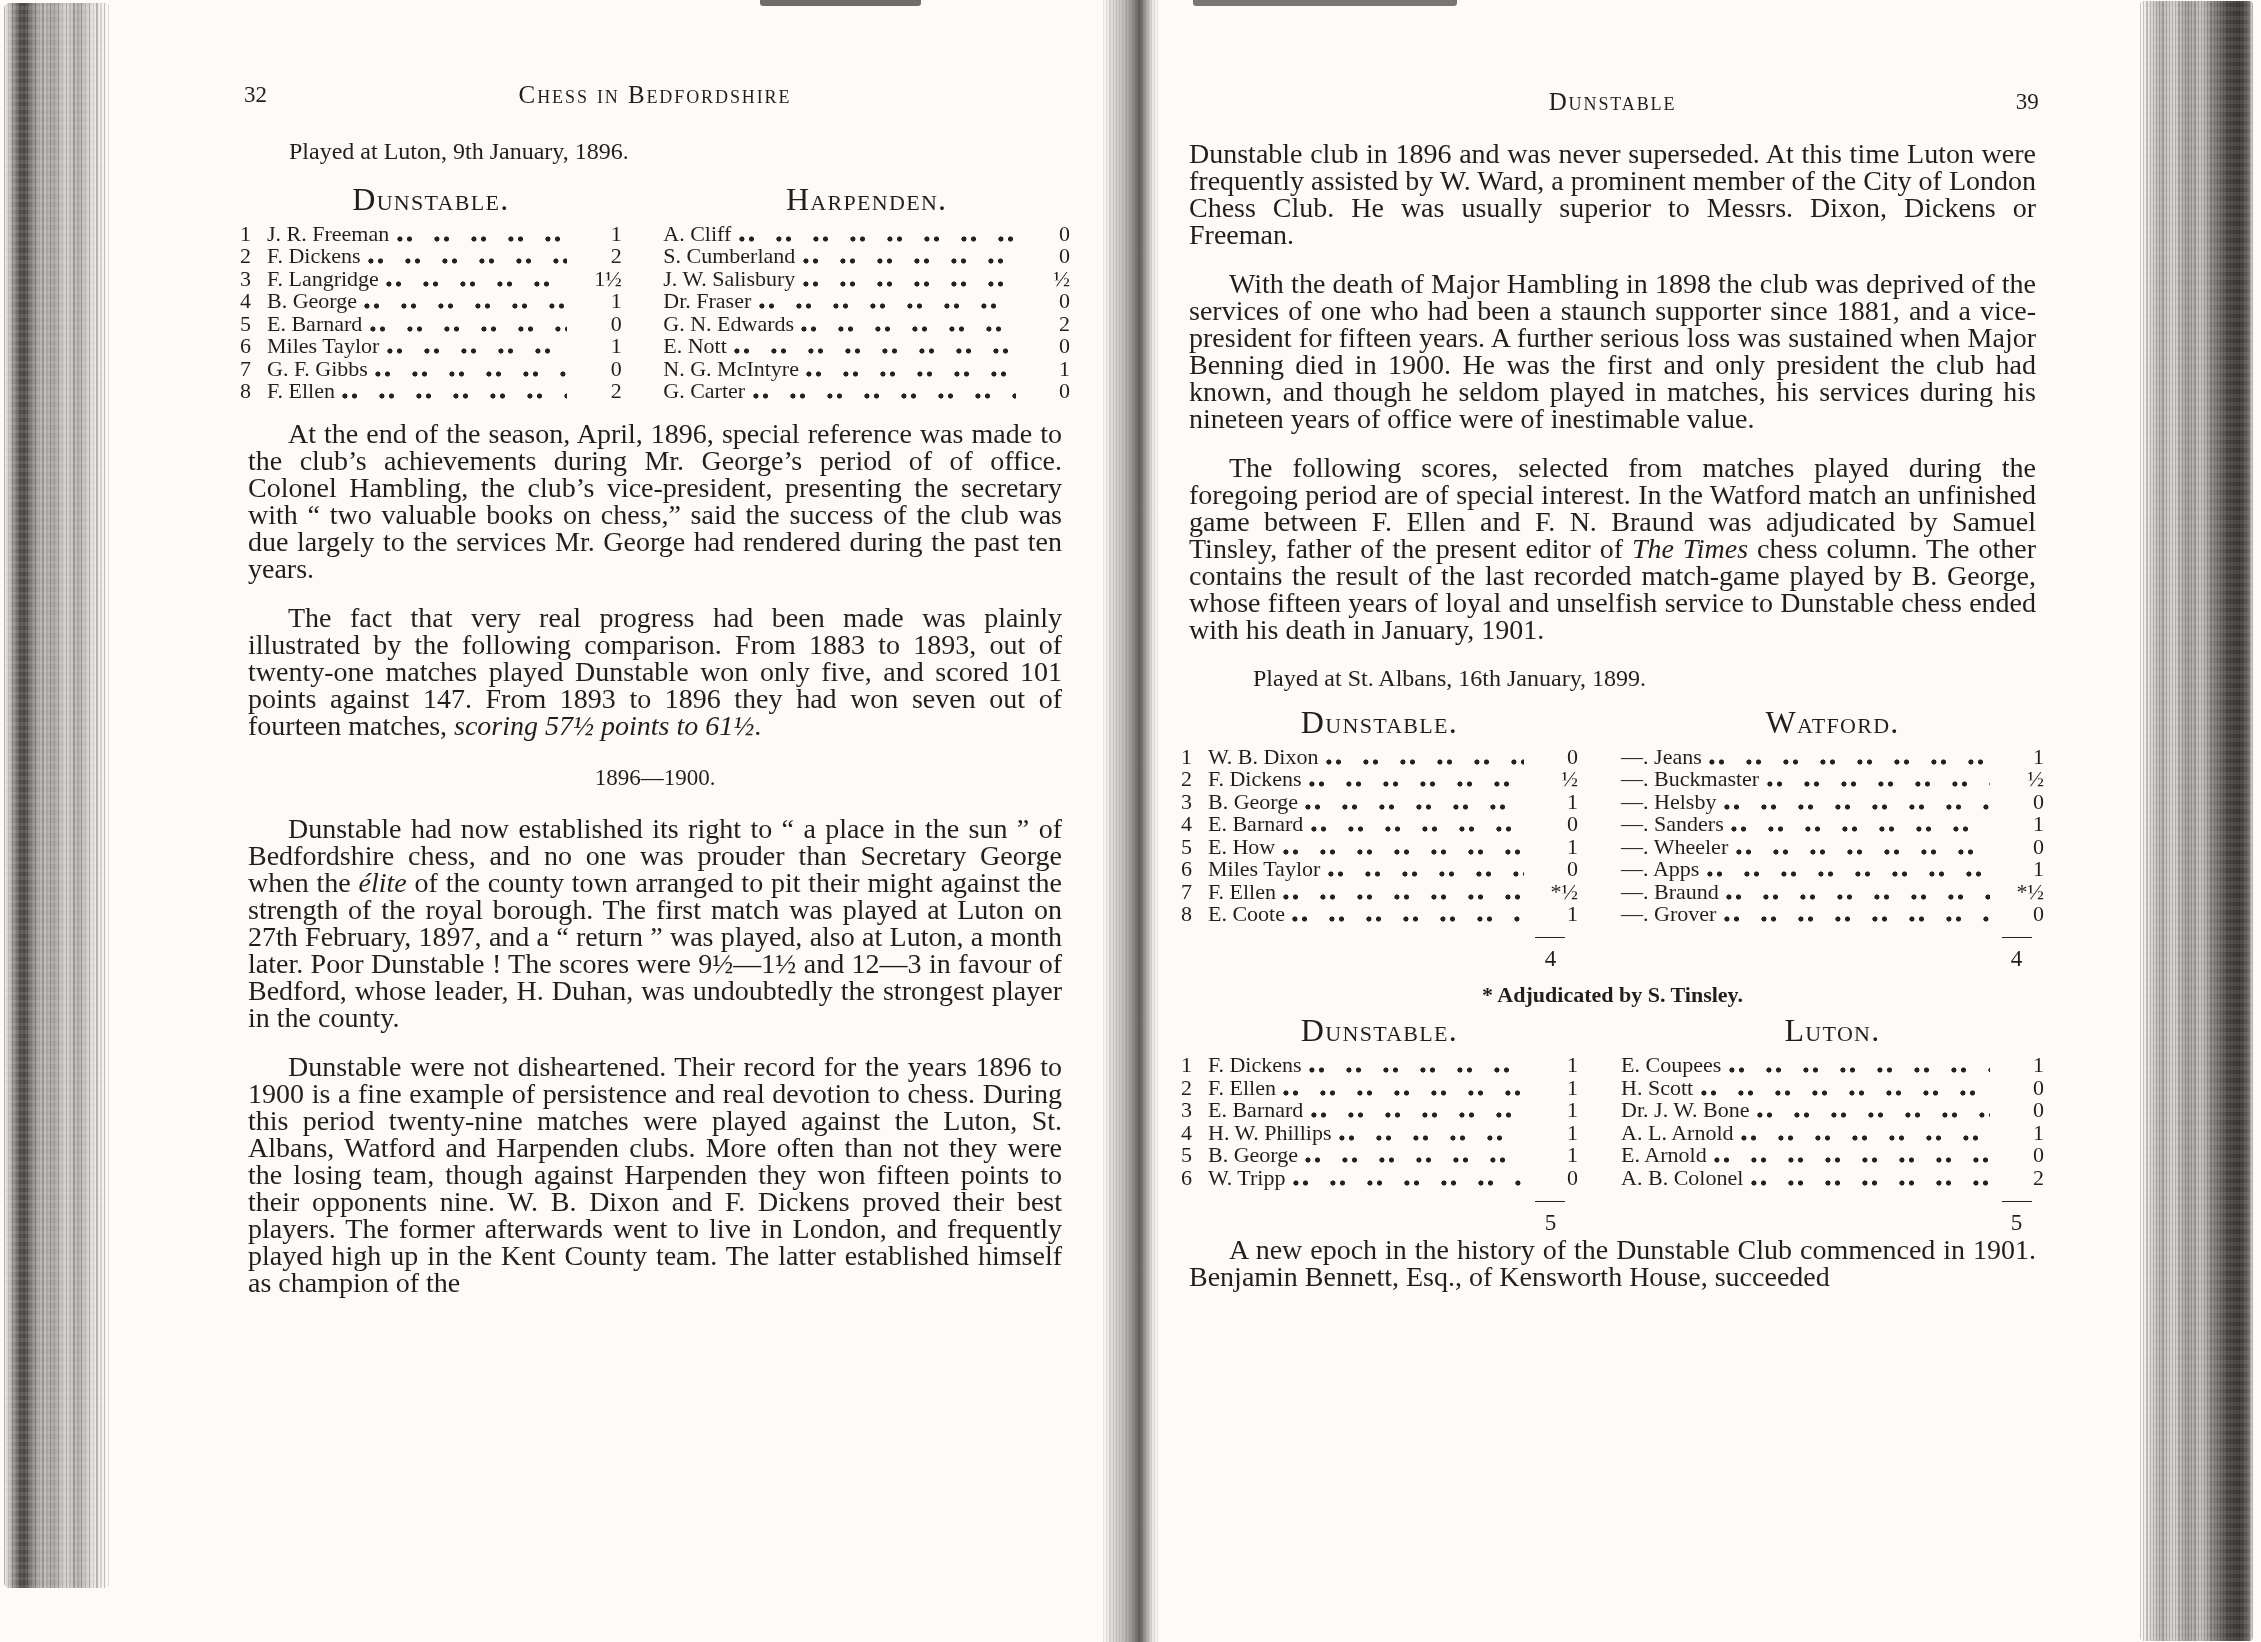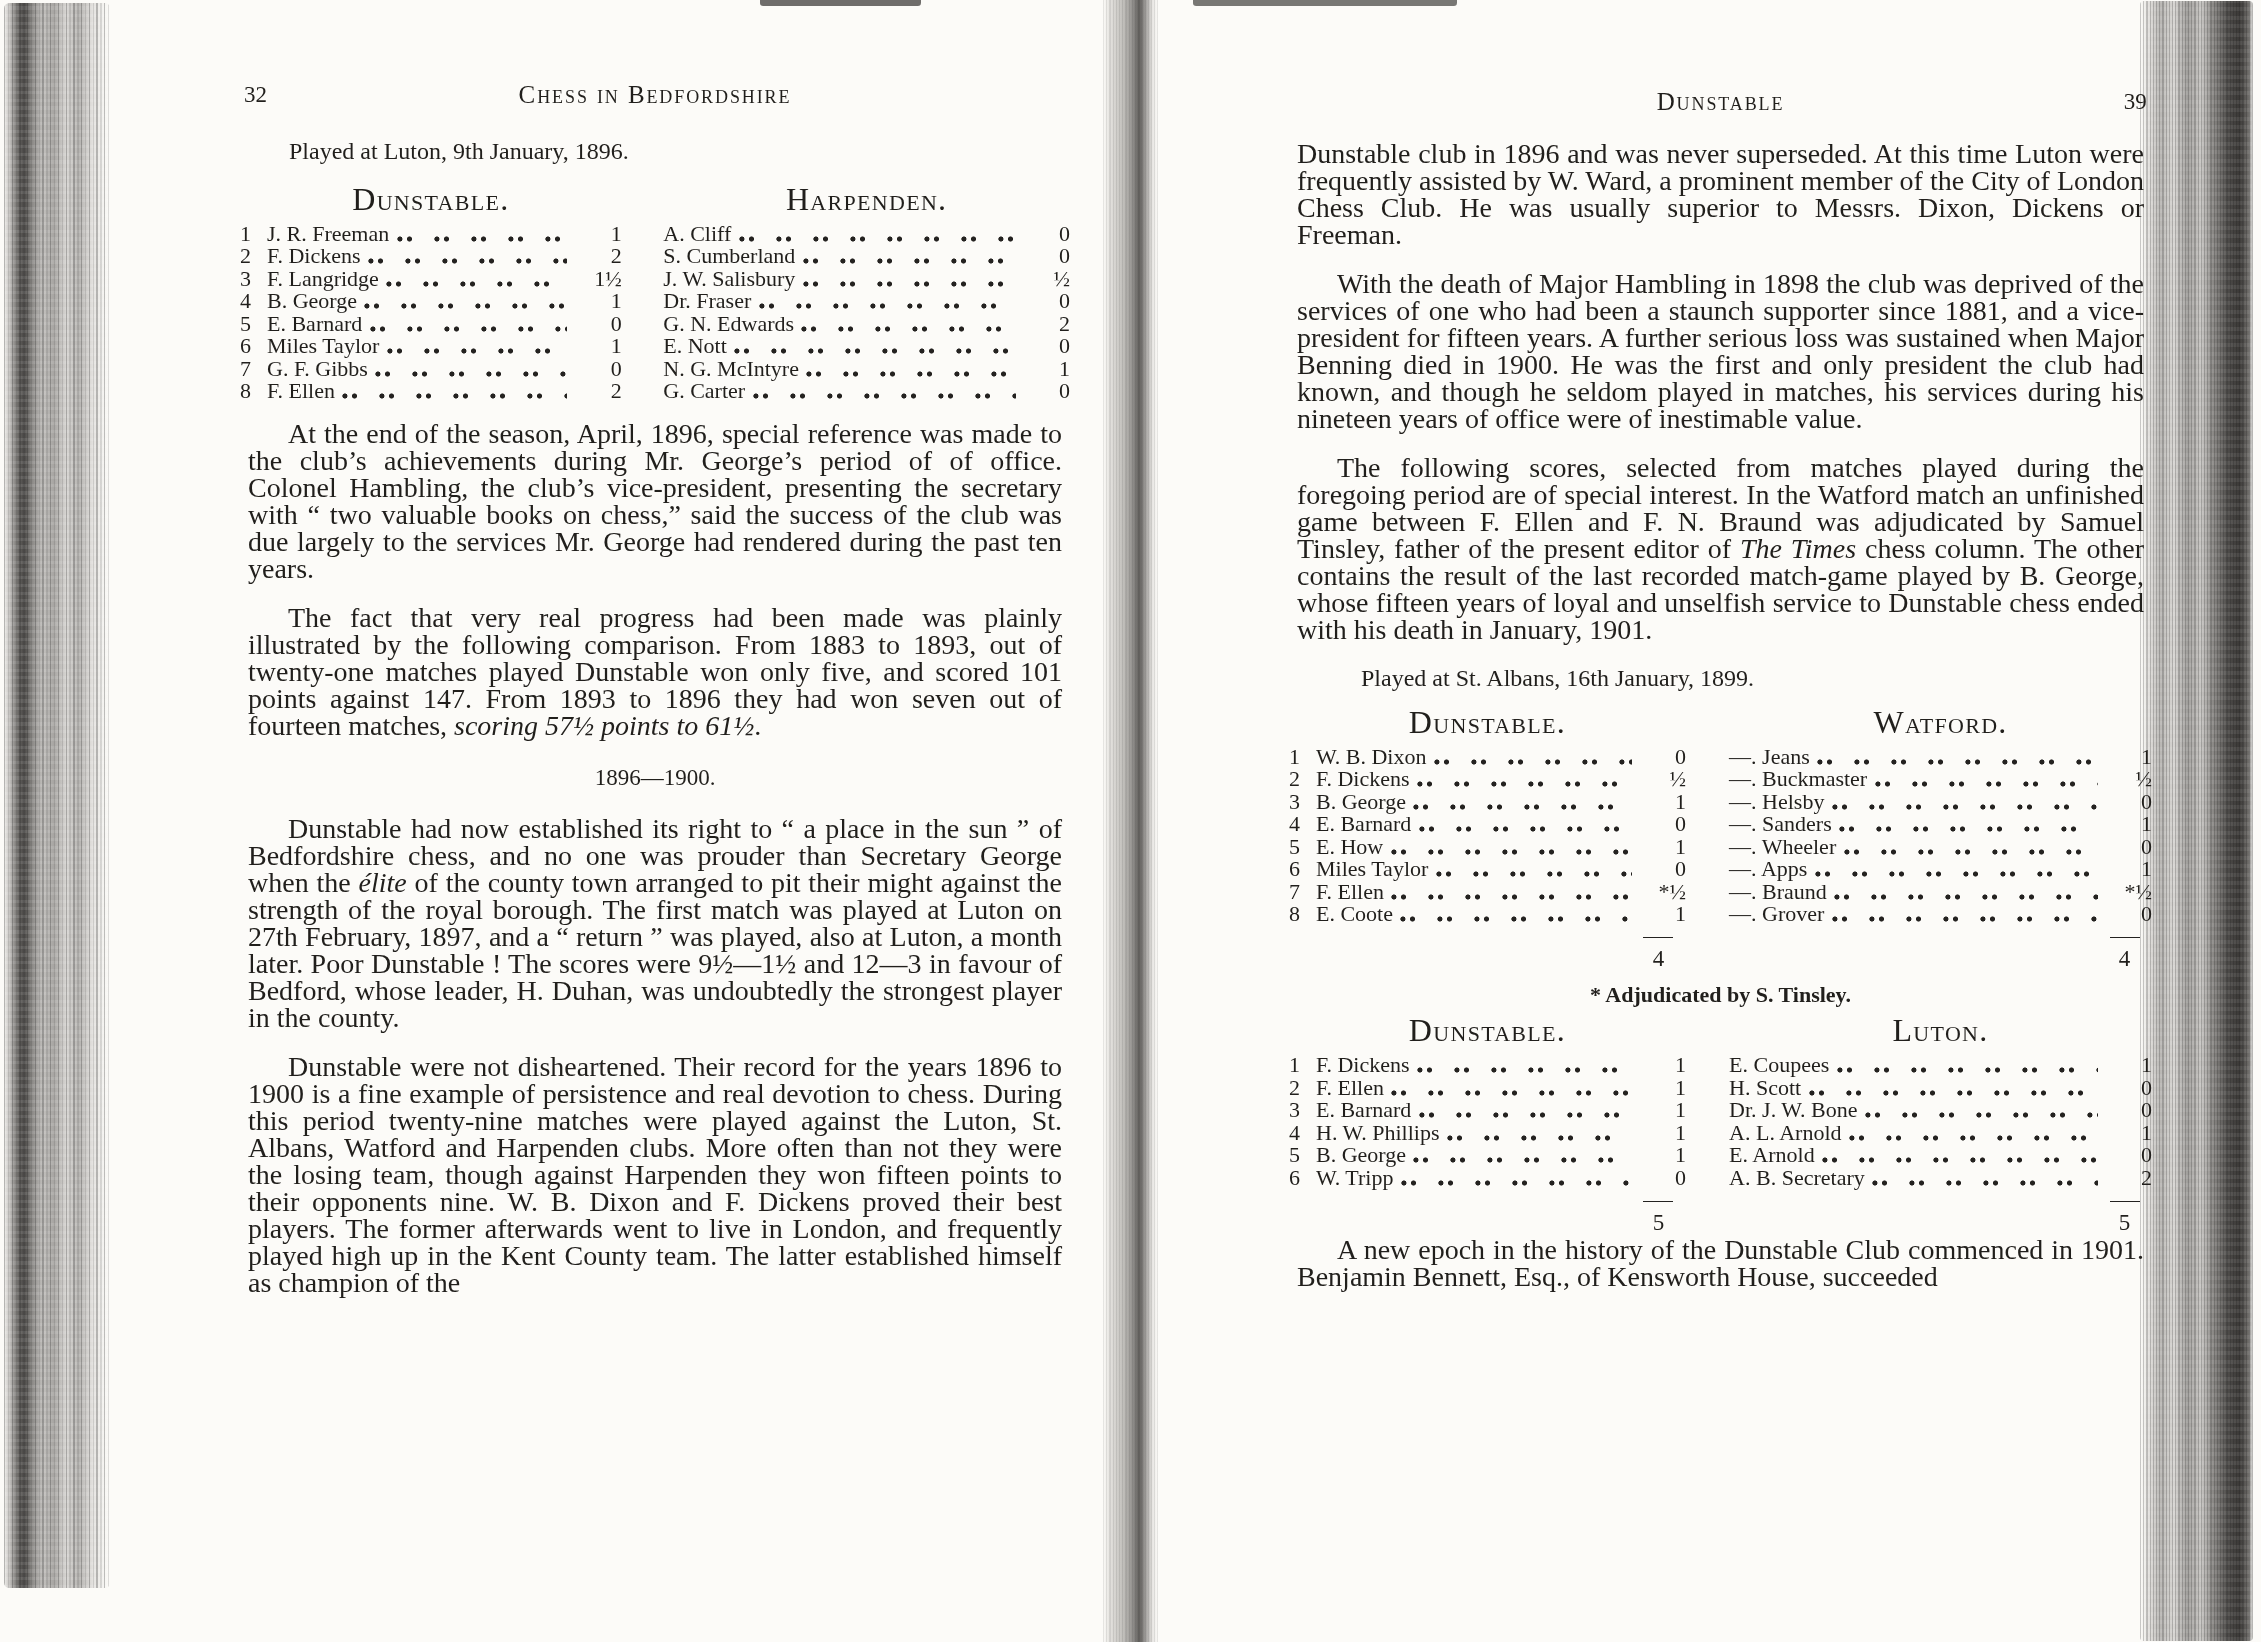--- a/index.html
+++ b/index.html
@@ -19,21 +19,21 @@
     background:
       repeating-linear-gradient(90deg, rgba(25,25,25,.22) 0 1.3px, rgba(0,0,0,0) 1.3px 3.2px),
       repeating-linear-gradient(0deg, rgba(255,255,255,.08) 0 3.9px, rgba(0,0,0,0) 3.9px 8.4px),
       linear-gradient(90deg, rgba(252,251,248,0) 0%,#eae8e5 6%,#b8b6b3 18%,#d8d6d3 30%,#a09e9b 42%,#c8c6c3 54%,#8e8c89 64%,#4d4b49 78%,#3b3937 88%,#6e6c69 96%,#f1f0ed 100%);}
   .smudge{position:absolute;background:#403e3c;}
   .smudge-1{left:760px;top:0;width:161px;height:5.8px;opacity:.75;border-radius:0 0 3.2px 3.2px;}
   .smudge-2{left:1193px;top:0;width:264px;height:6.4px;opacity:.7;border-radius:0 0 3.2px 3.2px;}
   
   .page{position:absolute;}
   .page-left{left:240px;top:81px;width:830px;}
-  .page-right{left:1289px;top:88px;width:863px;}
+  .page-right{left:1181px;top:88px;width:863px;}
   .running{position:relative;height:35px;}
   .running .head{display:block;text-align:center;font-variant:small-caps;letter-spacing:1.9px;font-size:25px;}
   .running .pageno{position:absolute;top:0.6px;font-size:23px;}
   .page-left .pageno{left:3.9px;}
   .page-right .pageno{right:5.2px;}
   .caption{font-size:24px;margin:0;}
   .page-left .caption{text-indent:49px;margin-top:22px;margin-bottom:15.5px;}
   .page-right .caption{text-indent:72px;margin-top:15.5px;margin-bottom:11.6px;}
   
   .thead{display:flex;font-variant:small-caps;letter-spacing:1.3px;font-size:32px;margin-bottom:5.2px;}
@@ -450,21 +450,21 @@
       </div>
       <div class="trow">
         <span class="side-l">
             <span class="bno">6</span>
             <span class="pname">W. Tripp</span>
             <span class="leader"></span>
             <span class="score">0</span>
           </span>
         <span class="row-gap"></span>
         <span class="side-r">
-            <span class="pname">A. B. Secretary</span>
+            <span class="pname">A. B. Colonel</span>
             <span class="leader"></span>
             <span class="score">2</span>
           </span>
       </div>
 
       <div class="totals">
         <span class="tot-l">
             <span class="tbox">
               <span class="rule"></span>
               <span class="tval">5</span>

